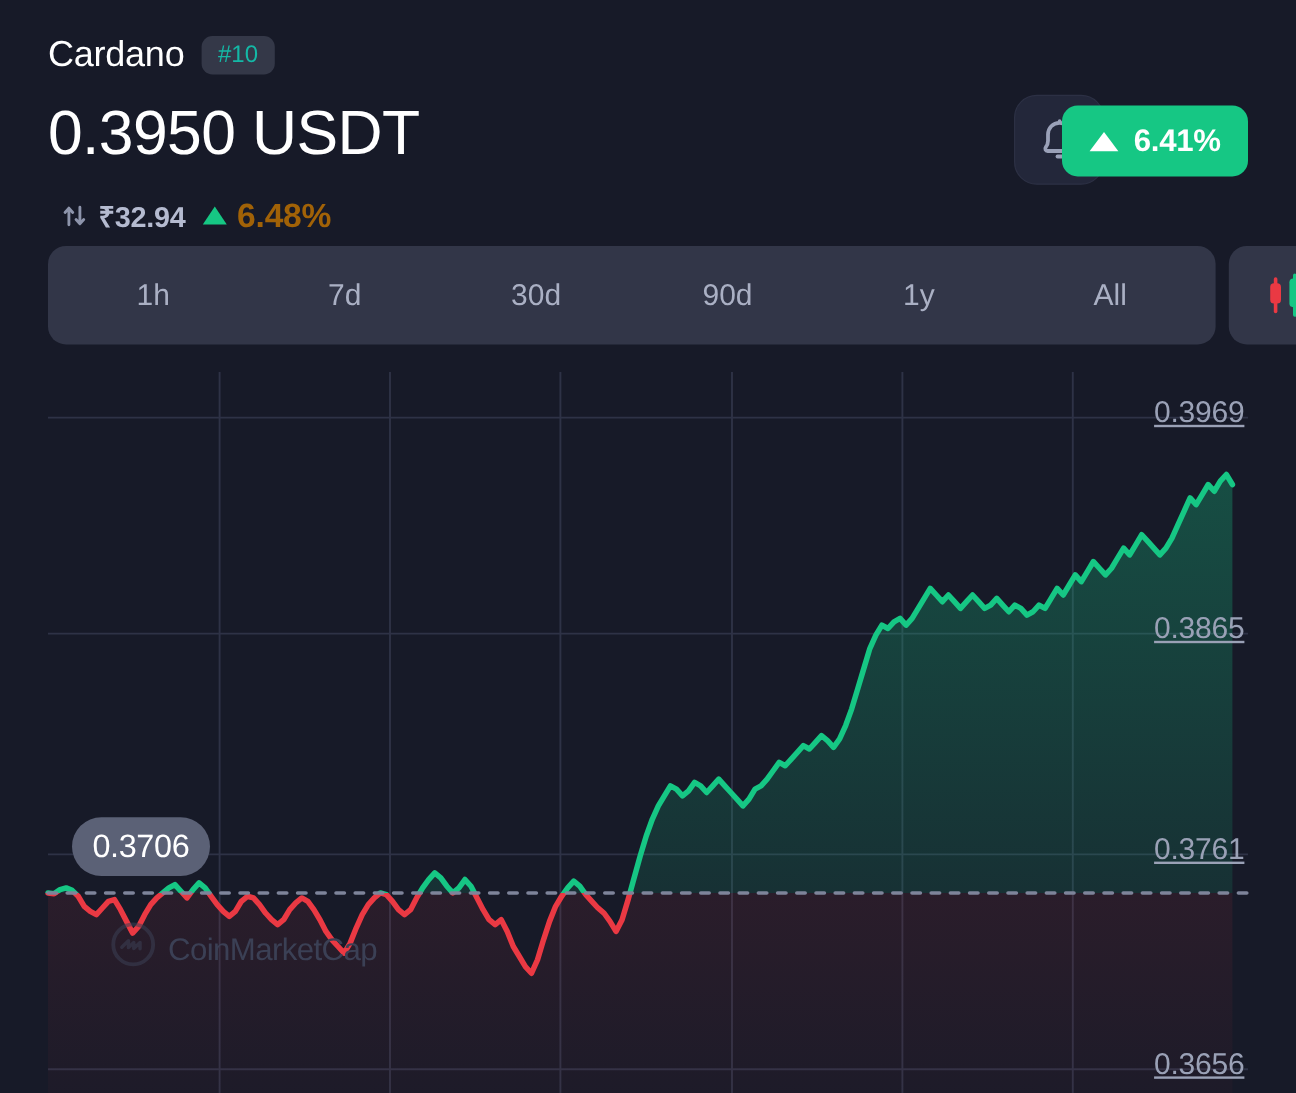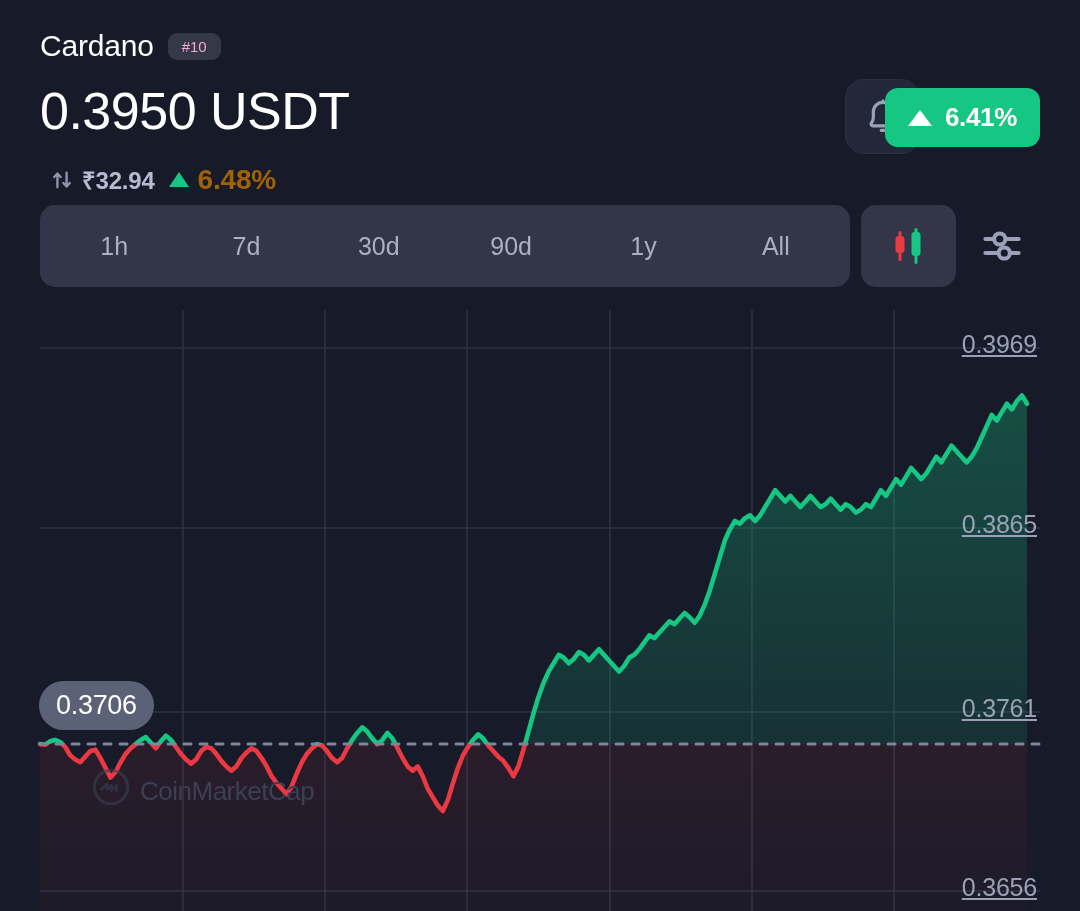--- a/index.html
+++ b/index.html
@@ -10,21 +10,21 @@
     overflow:hidden;
   }
   body { position:relative; background:#171a28; }
 
   
   .header { position:absolute; left:0; top:0; width:1080px; height:192px;margin-top:15px; }
 
   .name-row { position:absolute; left:40px; top:14px; display:flex; align-items:center; gap:14px; }
   .coin-name { font-size:30px; color:#ffffff; font-weight:400; letter-spacing:-0.2px; }
   .rank-badge {
-    background:#343848; color:#f9a8d4; font-size:15px; font-weight:400;
+    background:#343848; color:#14b8a6; font-size:20px; font-weight:400;
     padding:6px 14px; border-radius:9px; line-height:1;
   }
 
   .price-row { position:absolute; left:40px; top:68px; }
   .price { font-size:52px; color:#ffffff; font-weight:400; letter-spacing:-0.5px; line-height:1.1; }
 
   .sub-row { position:absolute; left:51px; top:148px; display:flex; align-items:center; gap:9px; }
   .swap-ico { width:22px; height:22px; display:block; }
   .fiat { font-size:24px; color:#b5bbd0; font-weight:700; letter-spacing:-0.2px; }
   .chg-tri { width:0; height:0; border-left:10px solid transparent; border-right:10px solid transparent;
@@ -47,21 +47,21 @@
   }
   .pct-badge .tri {
     width:0; height:0; border-left:12px solid transparent; border-right:12px solid transparent;
     border-bottom:16px solid #ffffff;
   }
   .pct-badge .val { font-size:26px; color:#ffffff; font-weight:700; letter-spacing:-0.3px; }
 
   
   .tabs-wrap { position:absolute; left:40px; top:205px; display:flex; align-items:center; gap:11px; }
   .tabbar {
-    background:#323648; border-radius:15px; height:82px; width:810px;
+    background:#323648; border-radius:15px; height:82px; width:973px;
     display:flex; align-items:center; padding:0 8px;
   }
   .tab {
     flex:1; height:64px; display:flex; align-items:center; justify-content:center;
     font-size:25px; color:#aab0c4; border-radius:13px; font-weight:400;
   }
   .tab.active { background:#191c2a; color:#ffffff; font-weight:700; }
 
   .icon-btn {
     width:95px; height:82px; background:#323648; border-radius:15px;
@@ -82,21 +82,21 @@
 
   .watermark {
     position:absolute; left:140px; top:776px; font-size:26px; color:#3b4055;
     font-weight:400; letter-spacing:-0.5px; pointer-events:none;
   }
   .wm-logo {
     position:absolute; left:92px; top:768px; width:38px; height:38px; opacity:.55;
   }
 
   .price-pill {
-    position:absolute; left:39px; top:757px; height:49px; padding:0 17px;
+    position:absolute; left:60px; top:757px; height:49px; padding:0 17px;
     background:#5b6176; border-radius:25px; display:flex; align-items:center; justify-content:center;
   }
   .price-pill span { font-size:27px; color:#ffffff; letter-spacing:-0.3px; }
 </style>
 </head>
 <body>
 
 <div class="header">
 
   <div class="name-row">

